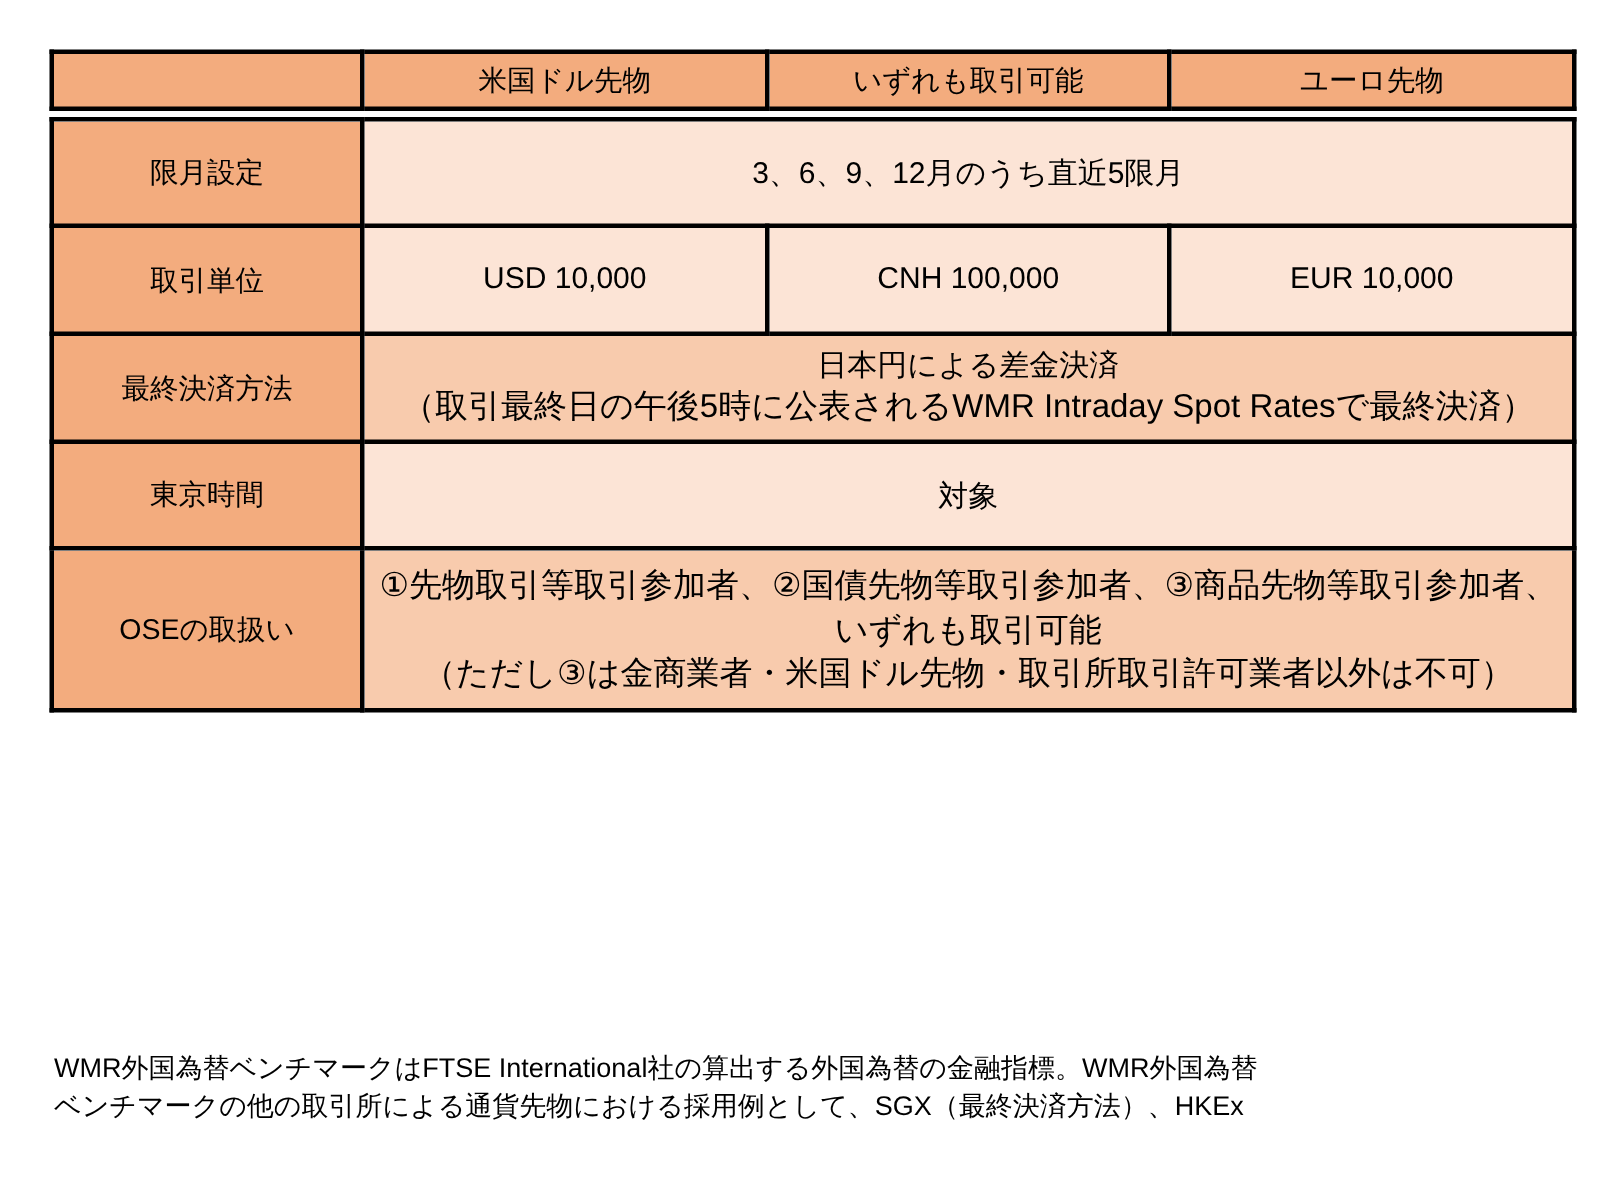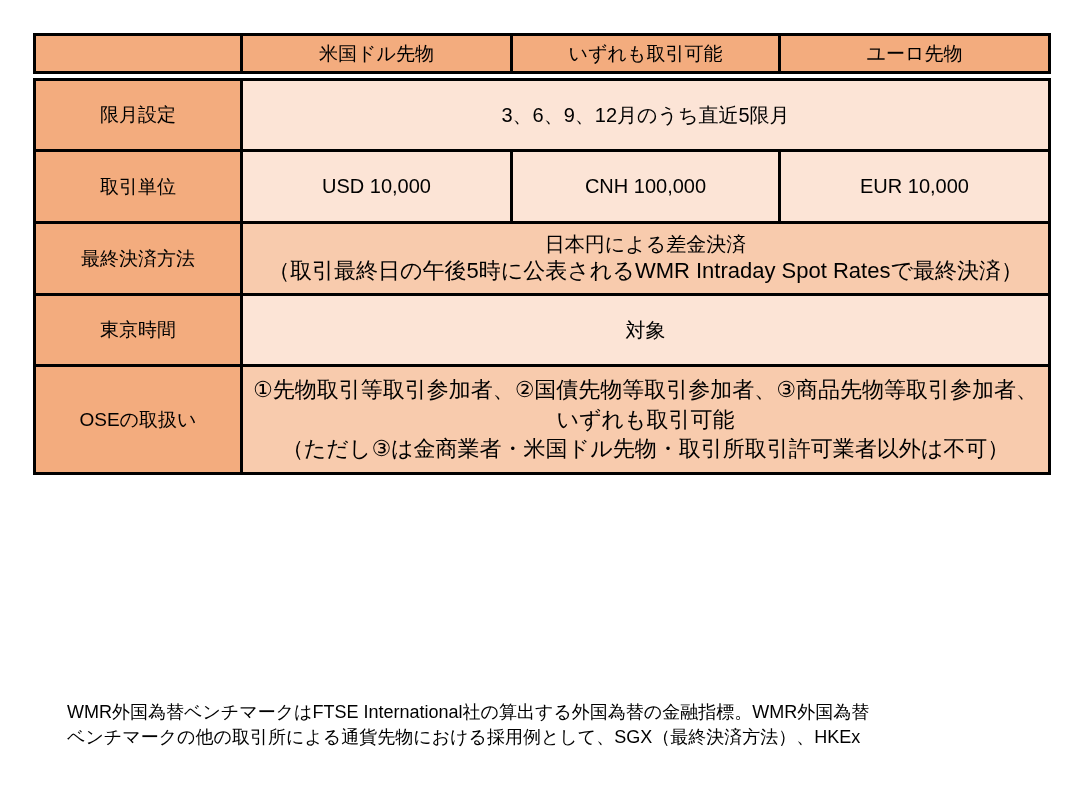--- a/index.html
+++ b/index.html
@@ -30,21 +30,21 @@
   tr.h71 td{height:71px;}
   tr.h72 td{height:72px;}
   tr.h108 td{height:108px;}
   .line{display:block;line-height:1.25;}
   .line-sm{display:block;font-size:22px;line-height:1.3;}
   .line-md{display:block;font-size:22px;line-height:1.35;}
   .footnote{
     position:absolute;left:36px;top:700px;width:1010px;
     font-size:18px;line-height:25px;text-align:left;
   }
-  .footnote div{white-space:nowrap;margin-left:31px;}
+  .footnote div{white-space:nowrap;}
 </style>
 </head>
 <body>
 
 <div class="table-wrap">
 
   <table class="hdr">
     <colgroup>
         <col style="width:207px">
         <col style="width:270px">

